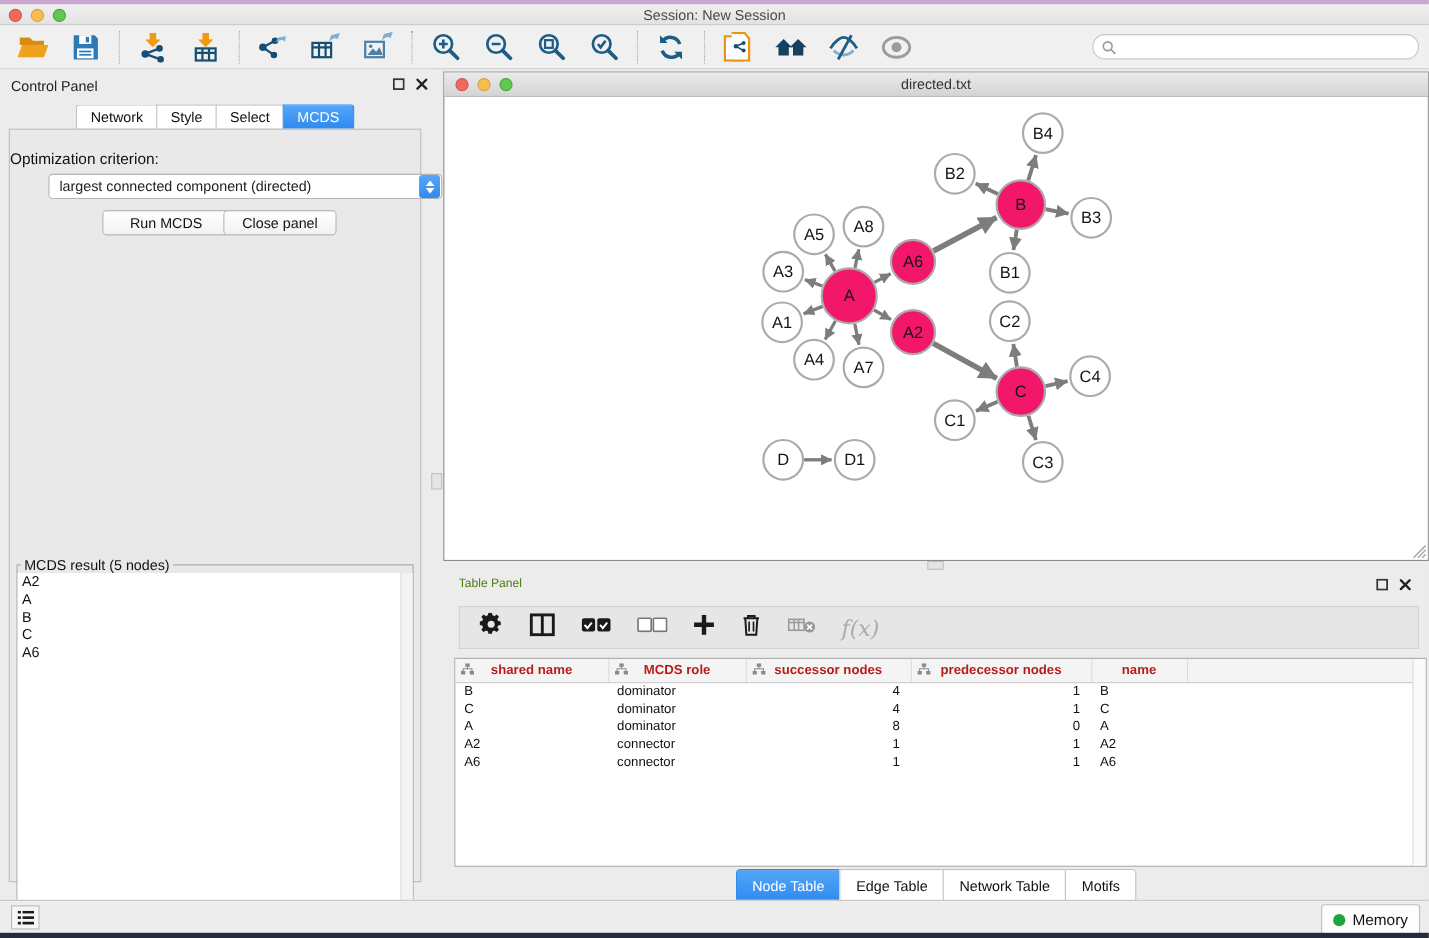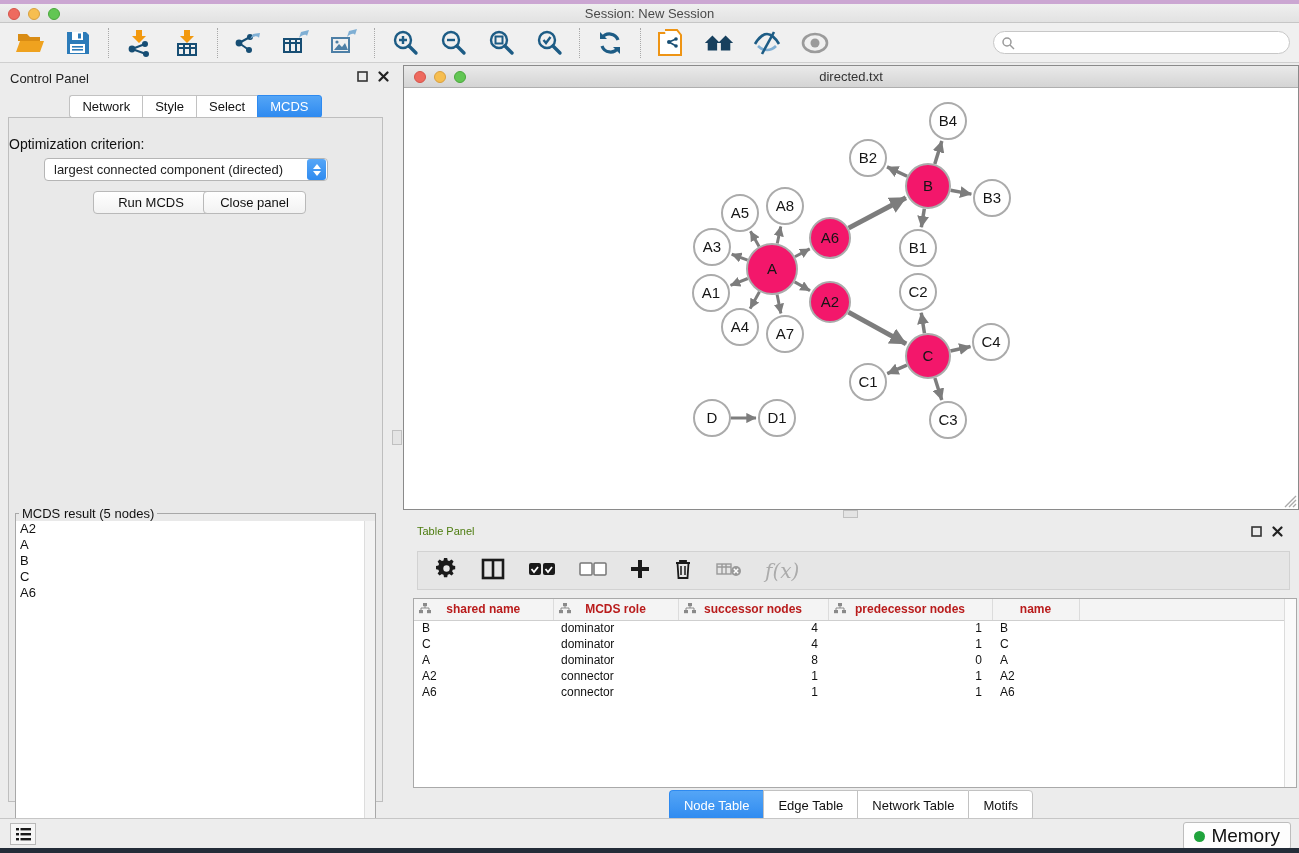--- a/index.html
+++ b/index.html
@@ -33,21 +33,21 @@
   #cp-header { position:absolute; left:10px; top:8px; font-size:13px; color:#222; }
   .panel-winbtns { position:absolute; top:8px; display:flex; gap:10px; }
   #cp-tabs { position:absolute; left:0; top:32px; width:391px; display:flex; justify-content:center; }
   .tab { font-size:13px; padding:3px 12px; background:#fff; border:1px solid #C2C2C2; border-right:none; color:#111; }
   .tab:first-child { border-radius:3px 0 0 3px; }
   .tab:last-child { border-right:1px solid #C2C2C2; border-radius:0 3px 3px 0; }
   .tab.active { background:linear-gradient(#54A5F6,#2E8AF0); border-color:#2E8AF0; color:#fff; }
   #cp-body { position:absolute; left:8px; top:54px; width:375px; height:685px;
     background:#E9E9E9; border:1px solid #BEBEBE; }
   #opt-label { position:absolute; left:0; top:18px; width:100%; font-size:14px; color:#111; }
-  #criterion-select { position:absolute; left:35px; top:40px; width:284px; height:23px; background:#fff;
+  #criterion-select { position:absolute; left:35px; top:40px; width:358px; height:23px; background:#fff;
     border:1px solid #B5B5B5; border-radius:4px; display:flex; align-items:center; }
   #criterion-select .sel-text { flex:1; font-size:13px; padding-left:9px; white-space:nowrap; }
   .spinner { width:19px; height:21px; border-radius:3px; background:linear-gradient(#56A6F7,#2F8BF0);
     display:flex; flex-direction:column; align-items:center; justify-content:center; gap:2px; margin-right:1px; }
   .spinner i { width:0; height:0; border-left:4px solid transparent; border-right:4px solid transparent; }
   .spinner .up { border-bottom:5px solid #fff; }
   .spinner .dn { border-top:5px solid #fff; }
   .btn { background:linear-gradient(#FFFFFF,#F2F2F2); border:1px solid #B9B9B9; border-radius:4px;
     font-size:13px; height:23px; padding:0 14px; color:#111; font-family:"Liberation Sans",sans-serif; }
   #run-btn { position:absolute; left:84px; top:73px; width:116px; }
@@ -92,21 +92,21 @@
   .bottom-tab { font-size:13px; padding:7px 14px; background:#fff; border:1px solid #C2C2C2; border-right:none; color:#111; }
   .bottom-tab:first-child { border-radius:4px 0 0 4px; }
   .bottom-tab:last-child { border-right:1px solid #C2C2C2; border-radius:0 4px 4px 0; }
   .bottom-tab.active { background:linear-gradient(#54A5F6,#2E8AF0); border-color:#2E8AF0; color:#fff; }
 
   
   #statusbar { left:0; top:818px; width:1299px; height:30px; background:#EDEDED; border-top:1px solid #C6C6C6; }
   #list-btn { position:absolute; left:10px; top:4px; width:26px; height:22px; background:#F6F6F6;
     border:1px solid #B9B9B9; display:flex; align-items:center; justify-content:center; }
   #memory-btn { position:absolute; right:8px; top:3px; height:28px; background:#FDFDFD; border:1px solid #BDBDBD;
-    border-radius:3px; display:flex; align-items:center; gap:6px; padding:0 10px; font-size:19px; color:#111; }
+    border-radius:3px; display:flex; align-items:center; gap:6px; padding:0 10px; font-size:14px; color:#111; }
   #memory-dot { width:11px; height:11px; border-radius:50%; background:#1FA33C; }
   #desktop-strip { left:0; top:848px; width:1299px; height:5px; background:#232C38; }
 </style>
 </head>
 <body>
 
 <div id="menubar-strip" class="abs"></div>
 <div id="titlebar" class="abs">
   <div class="lights">
     <span class="light red"></span>

